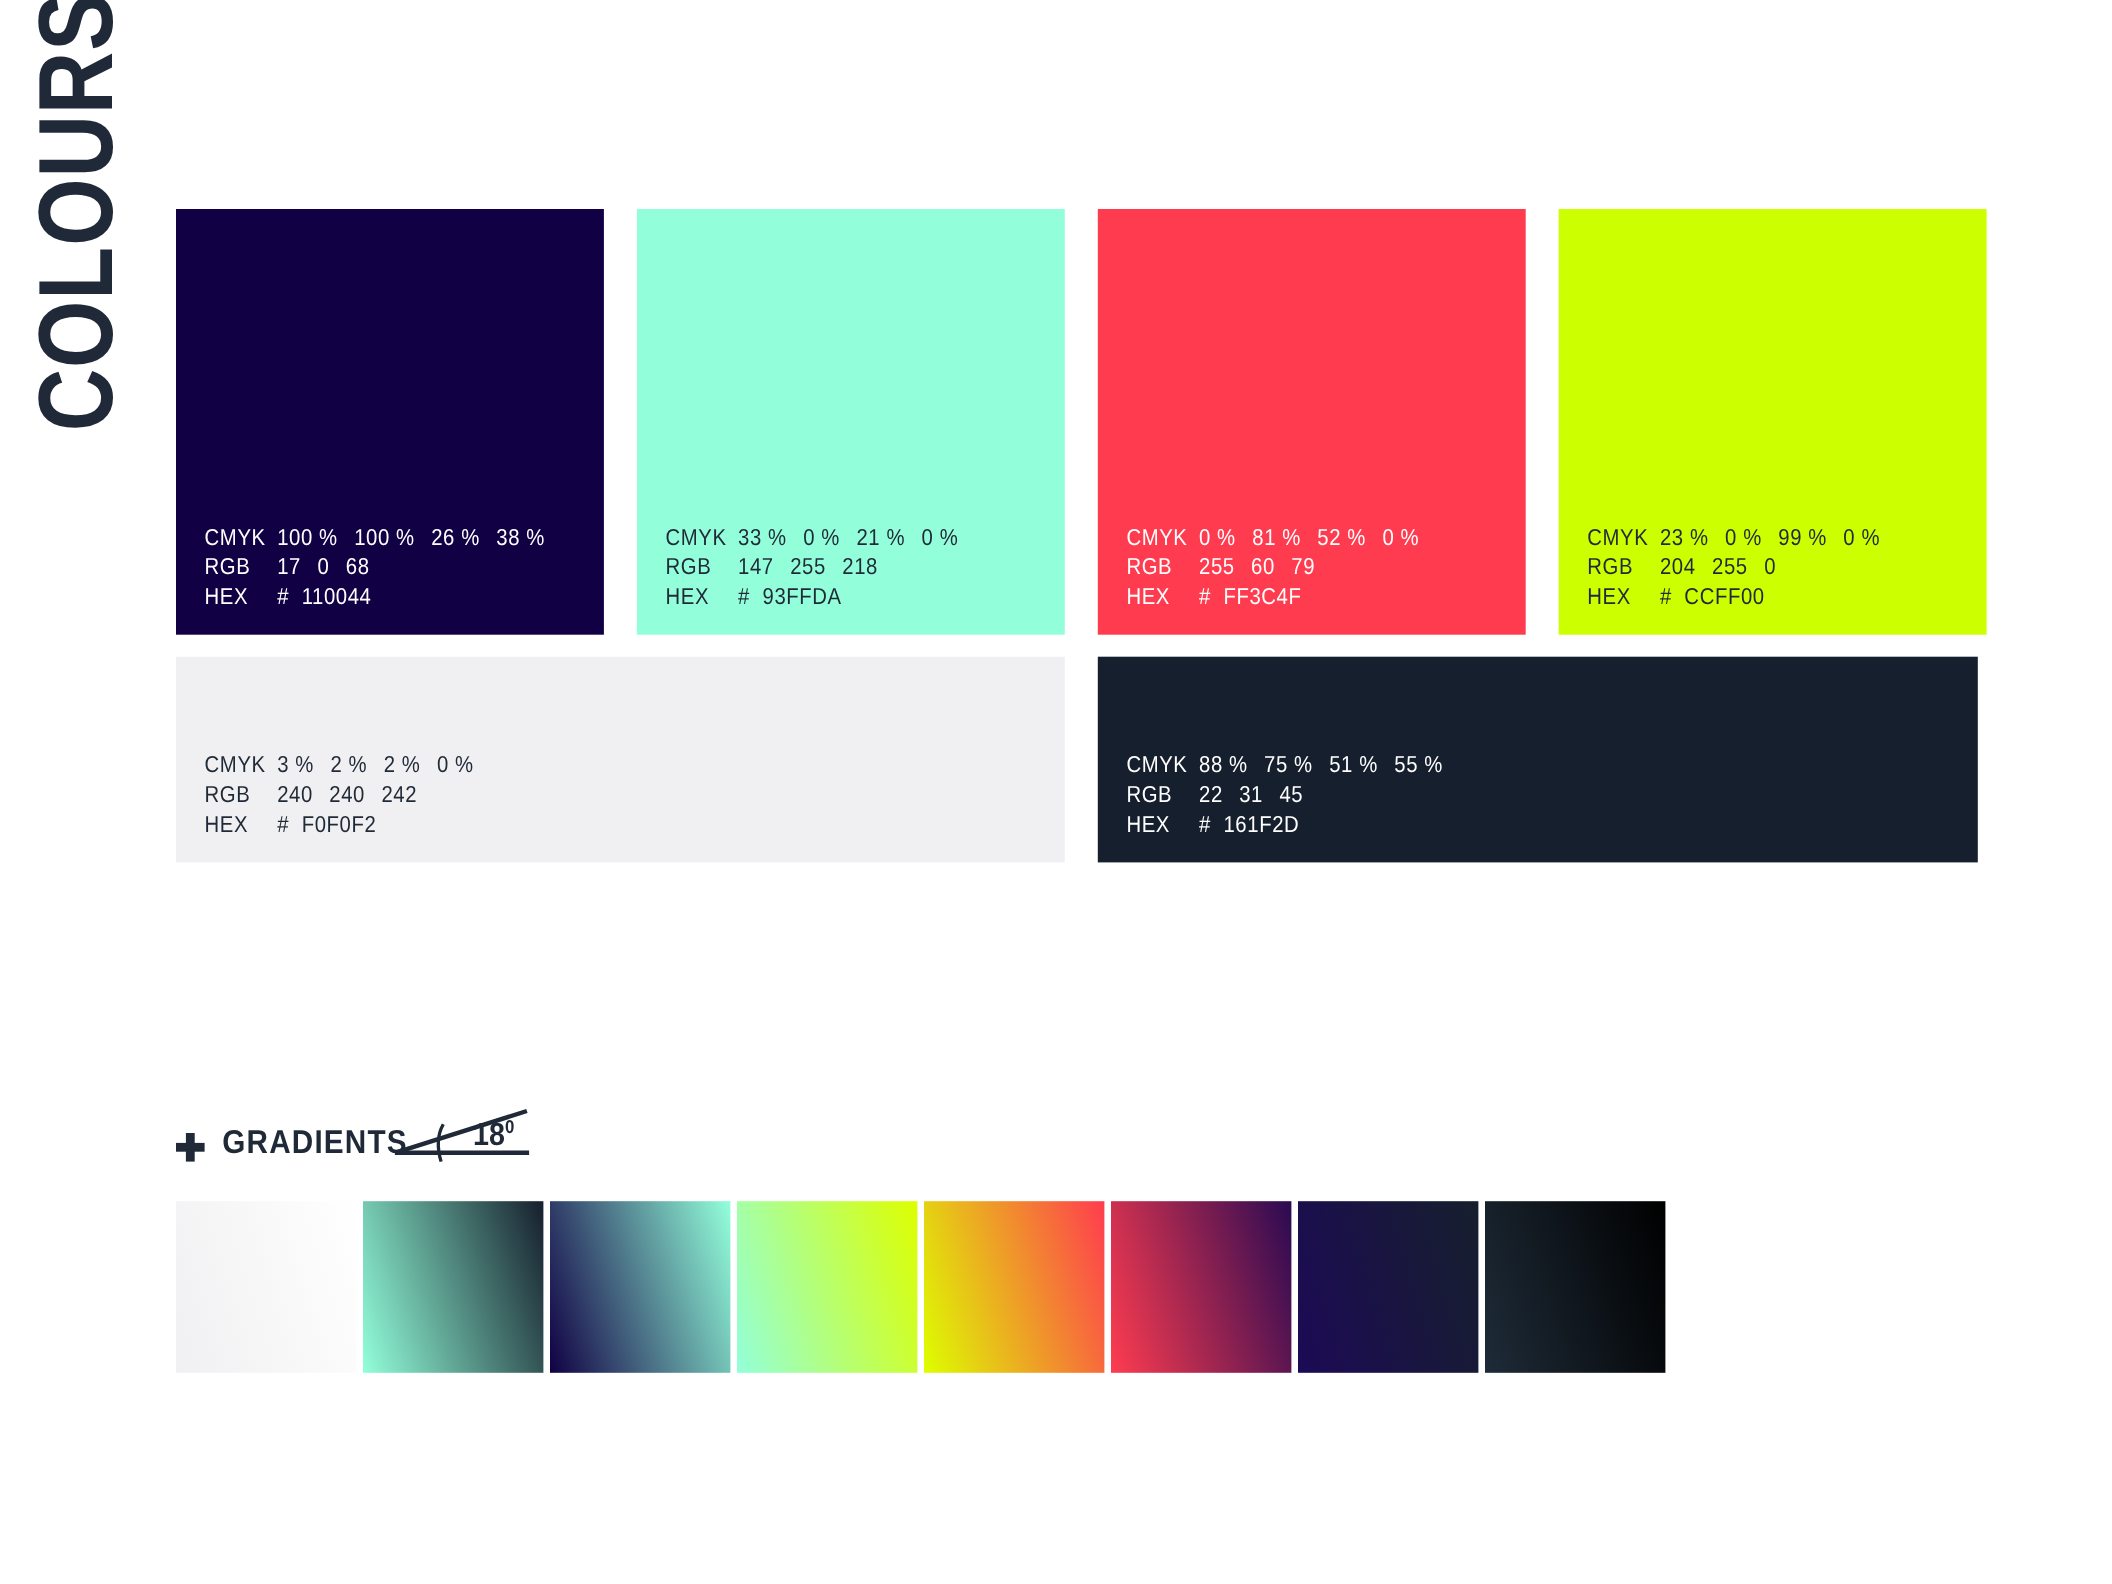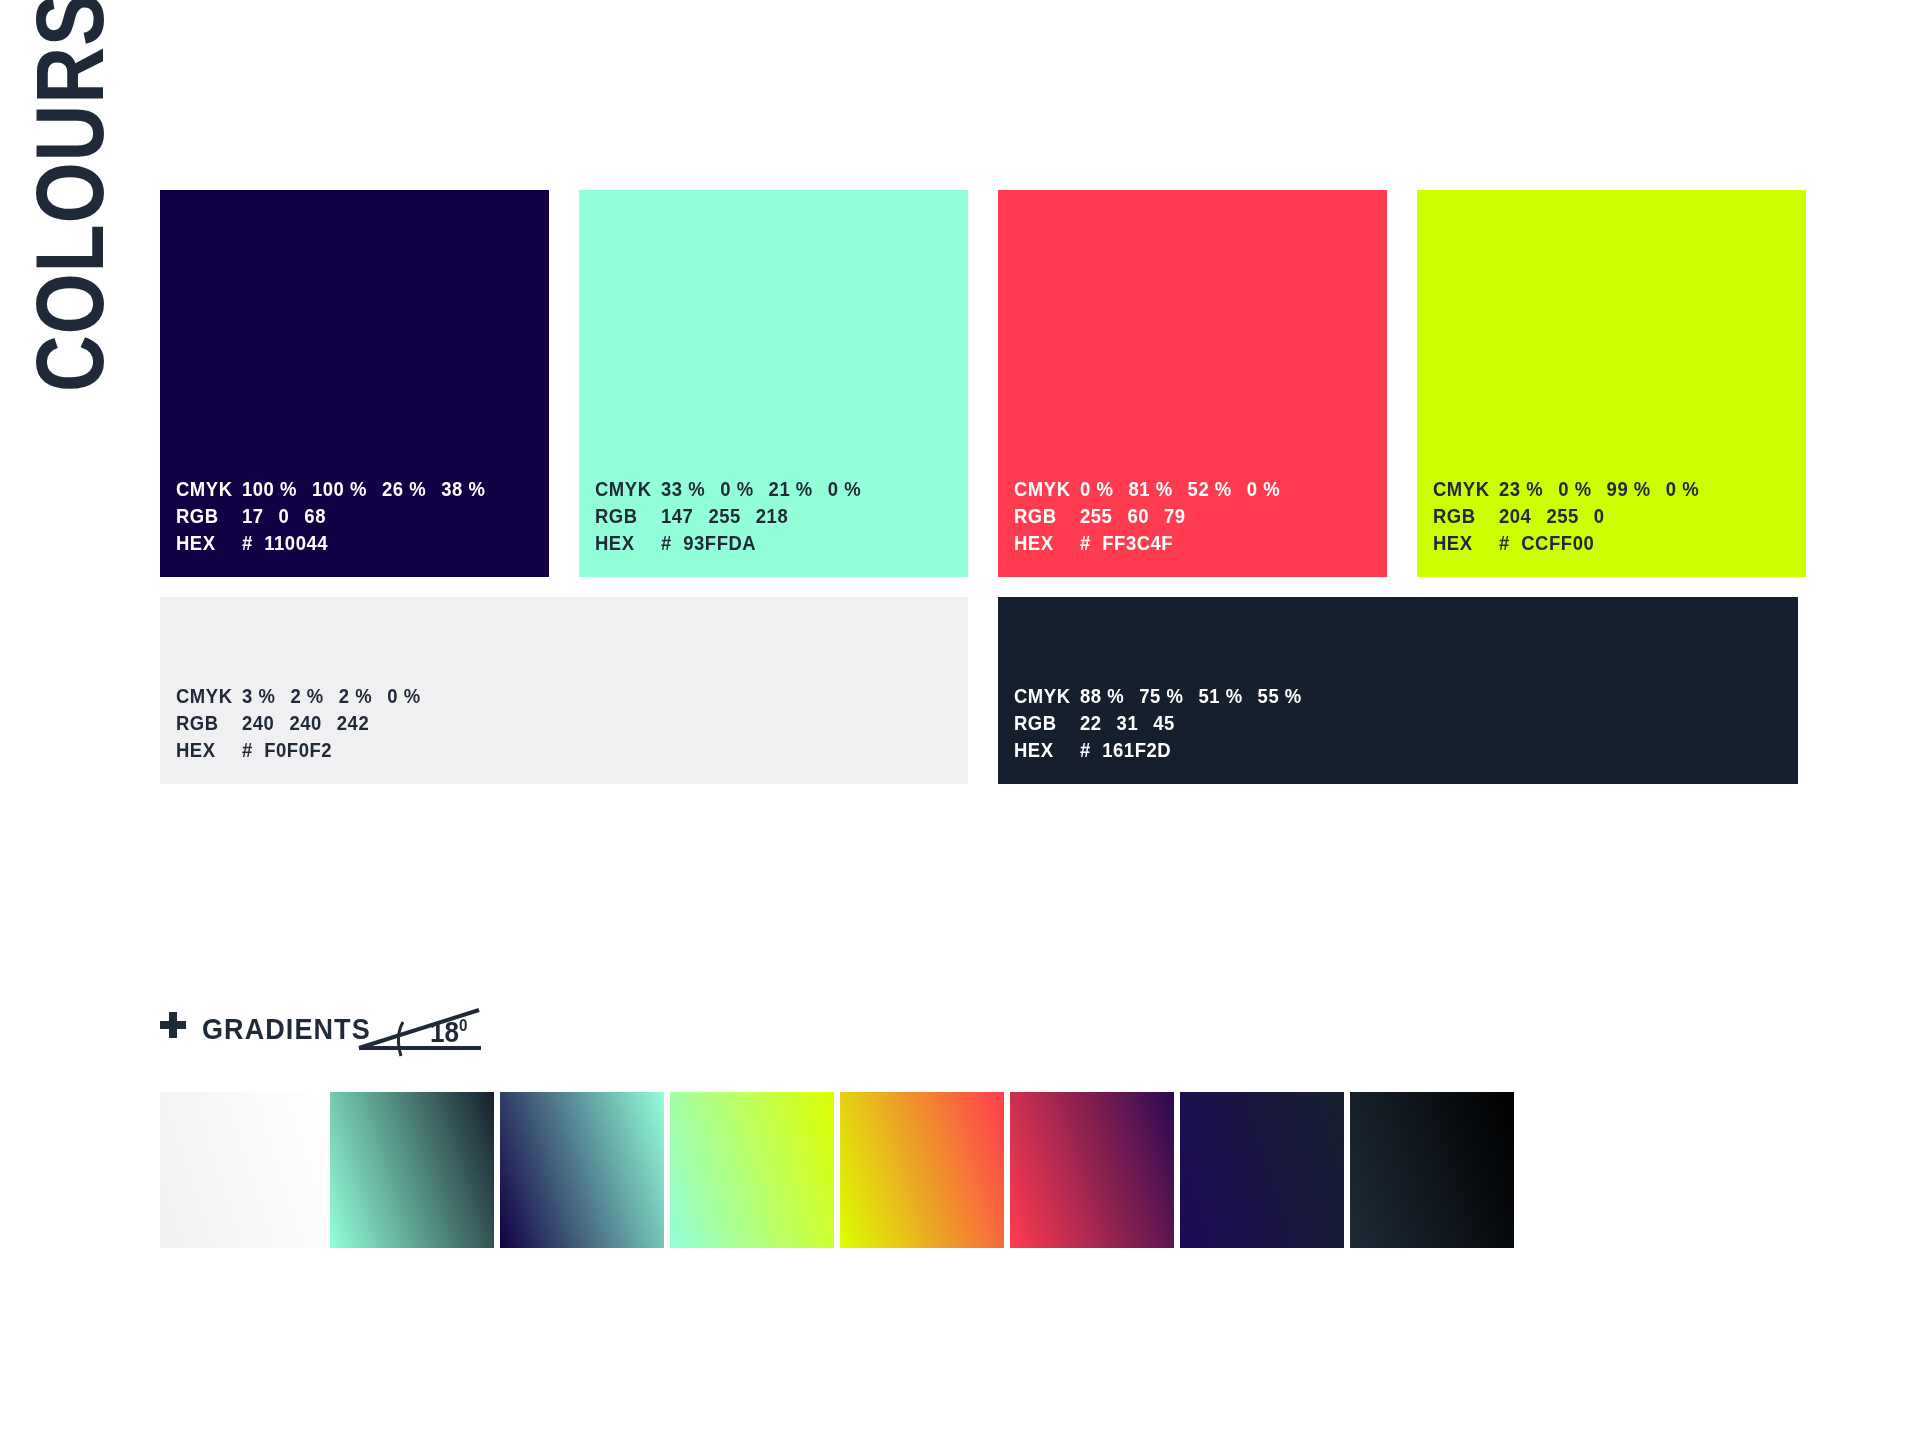--- a/index.html
+++ b/index.html
@@ -70,24 +70,24 @@
   .swatch.bottom-light {
     width: 808px;
     height: 187px;
   }
   .swatch.bottom-dark {
     width: 800px;
     height: 187px;
   }
   .swatch-info {
     position: absolute;
-    left: 16px;
+    left: 26px;
     bottom: 20px;
     font-family: "Liberation Sans Narrow", "Liberation Sans", sans-serif;
-    font-weight: 700;
+    font-weight: 400;
     font-size: 21px;
     line-height: 1.28;
     letter-spacing: 0.6px;
     white-space: nowrap;
   }
   .info-line {
     display: flex;
     align-items: baseline;
   }
   .info-label {
@@ -111,21 +111,21 @@
     display: inline-block;
     margin-right: 13px;
   }
 
   
   .gradients-header {
     position: absolute;
     left: 160px;
     top: 1012px;
     display: flex;
-    align-items: flex-start;
+    align-items: flex-end;
     height: 44px;
   }
   .plus-icon {
     position: relative;
     width: 26px;
     height: 26px;
     margin-right: 16px;
     flex: 0 0 26px;
   }
   .plus-icon::before,

